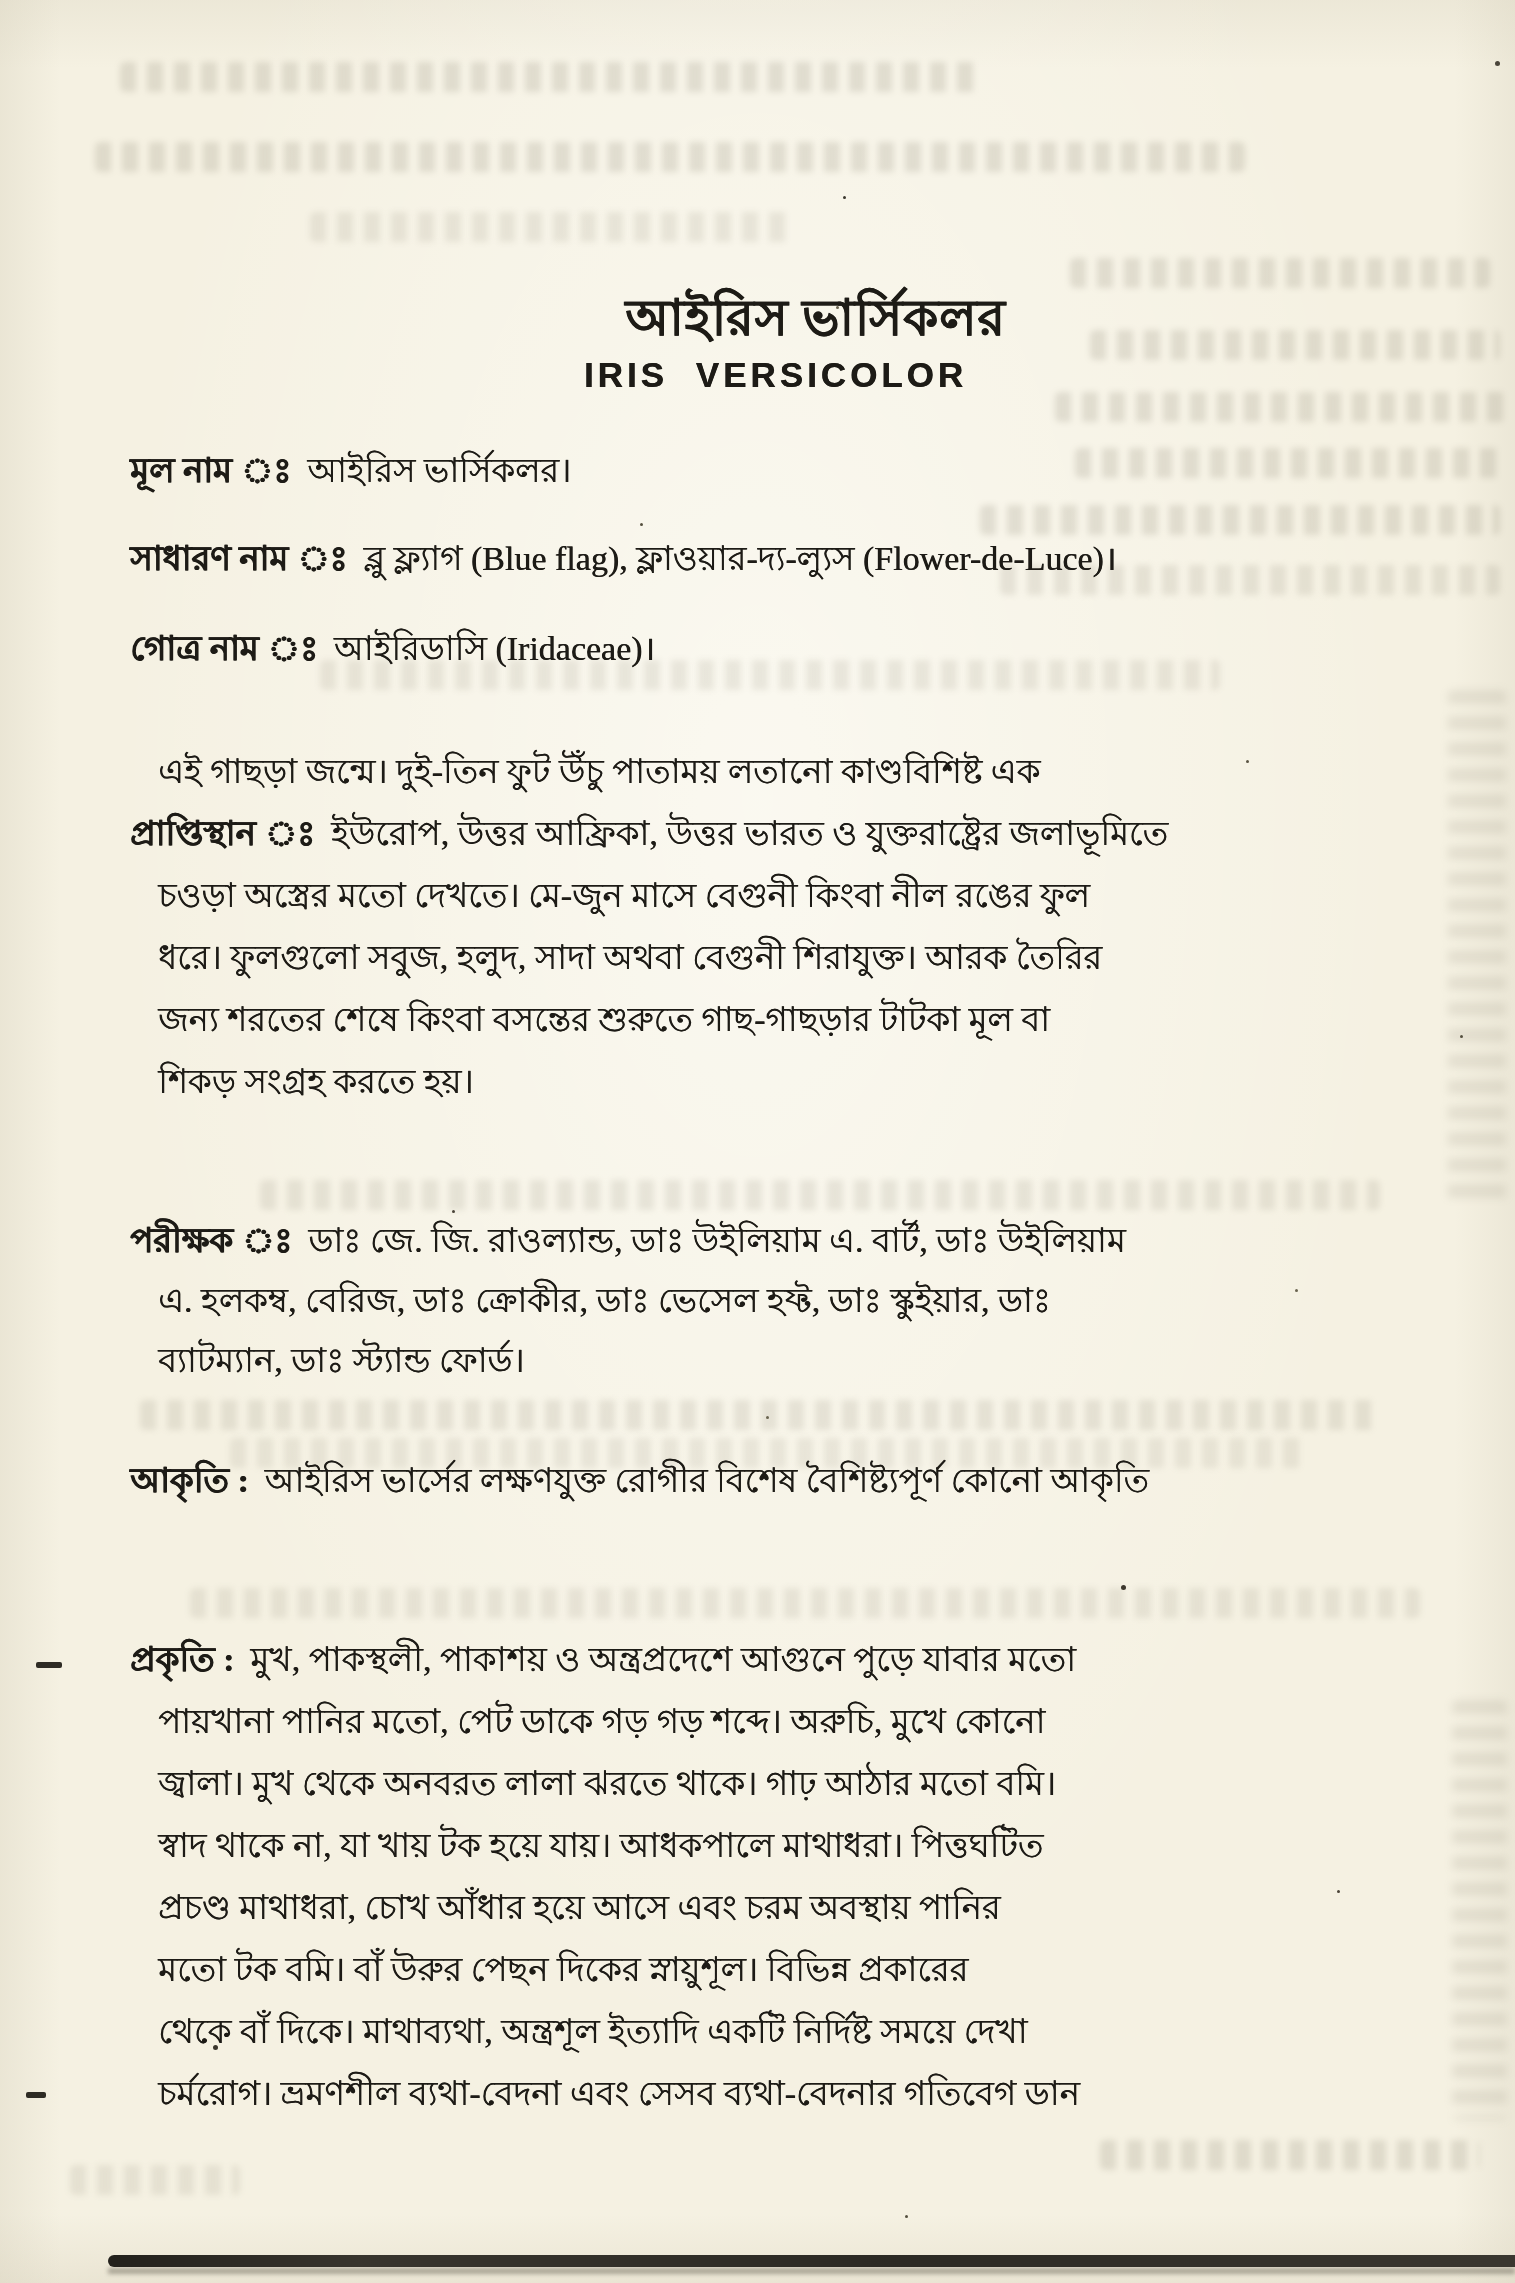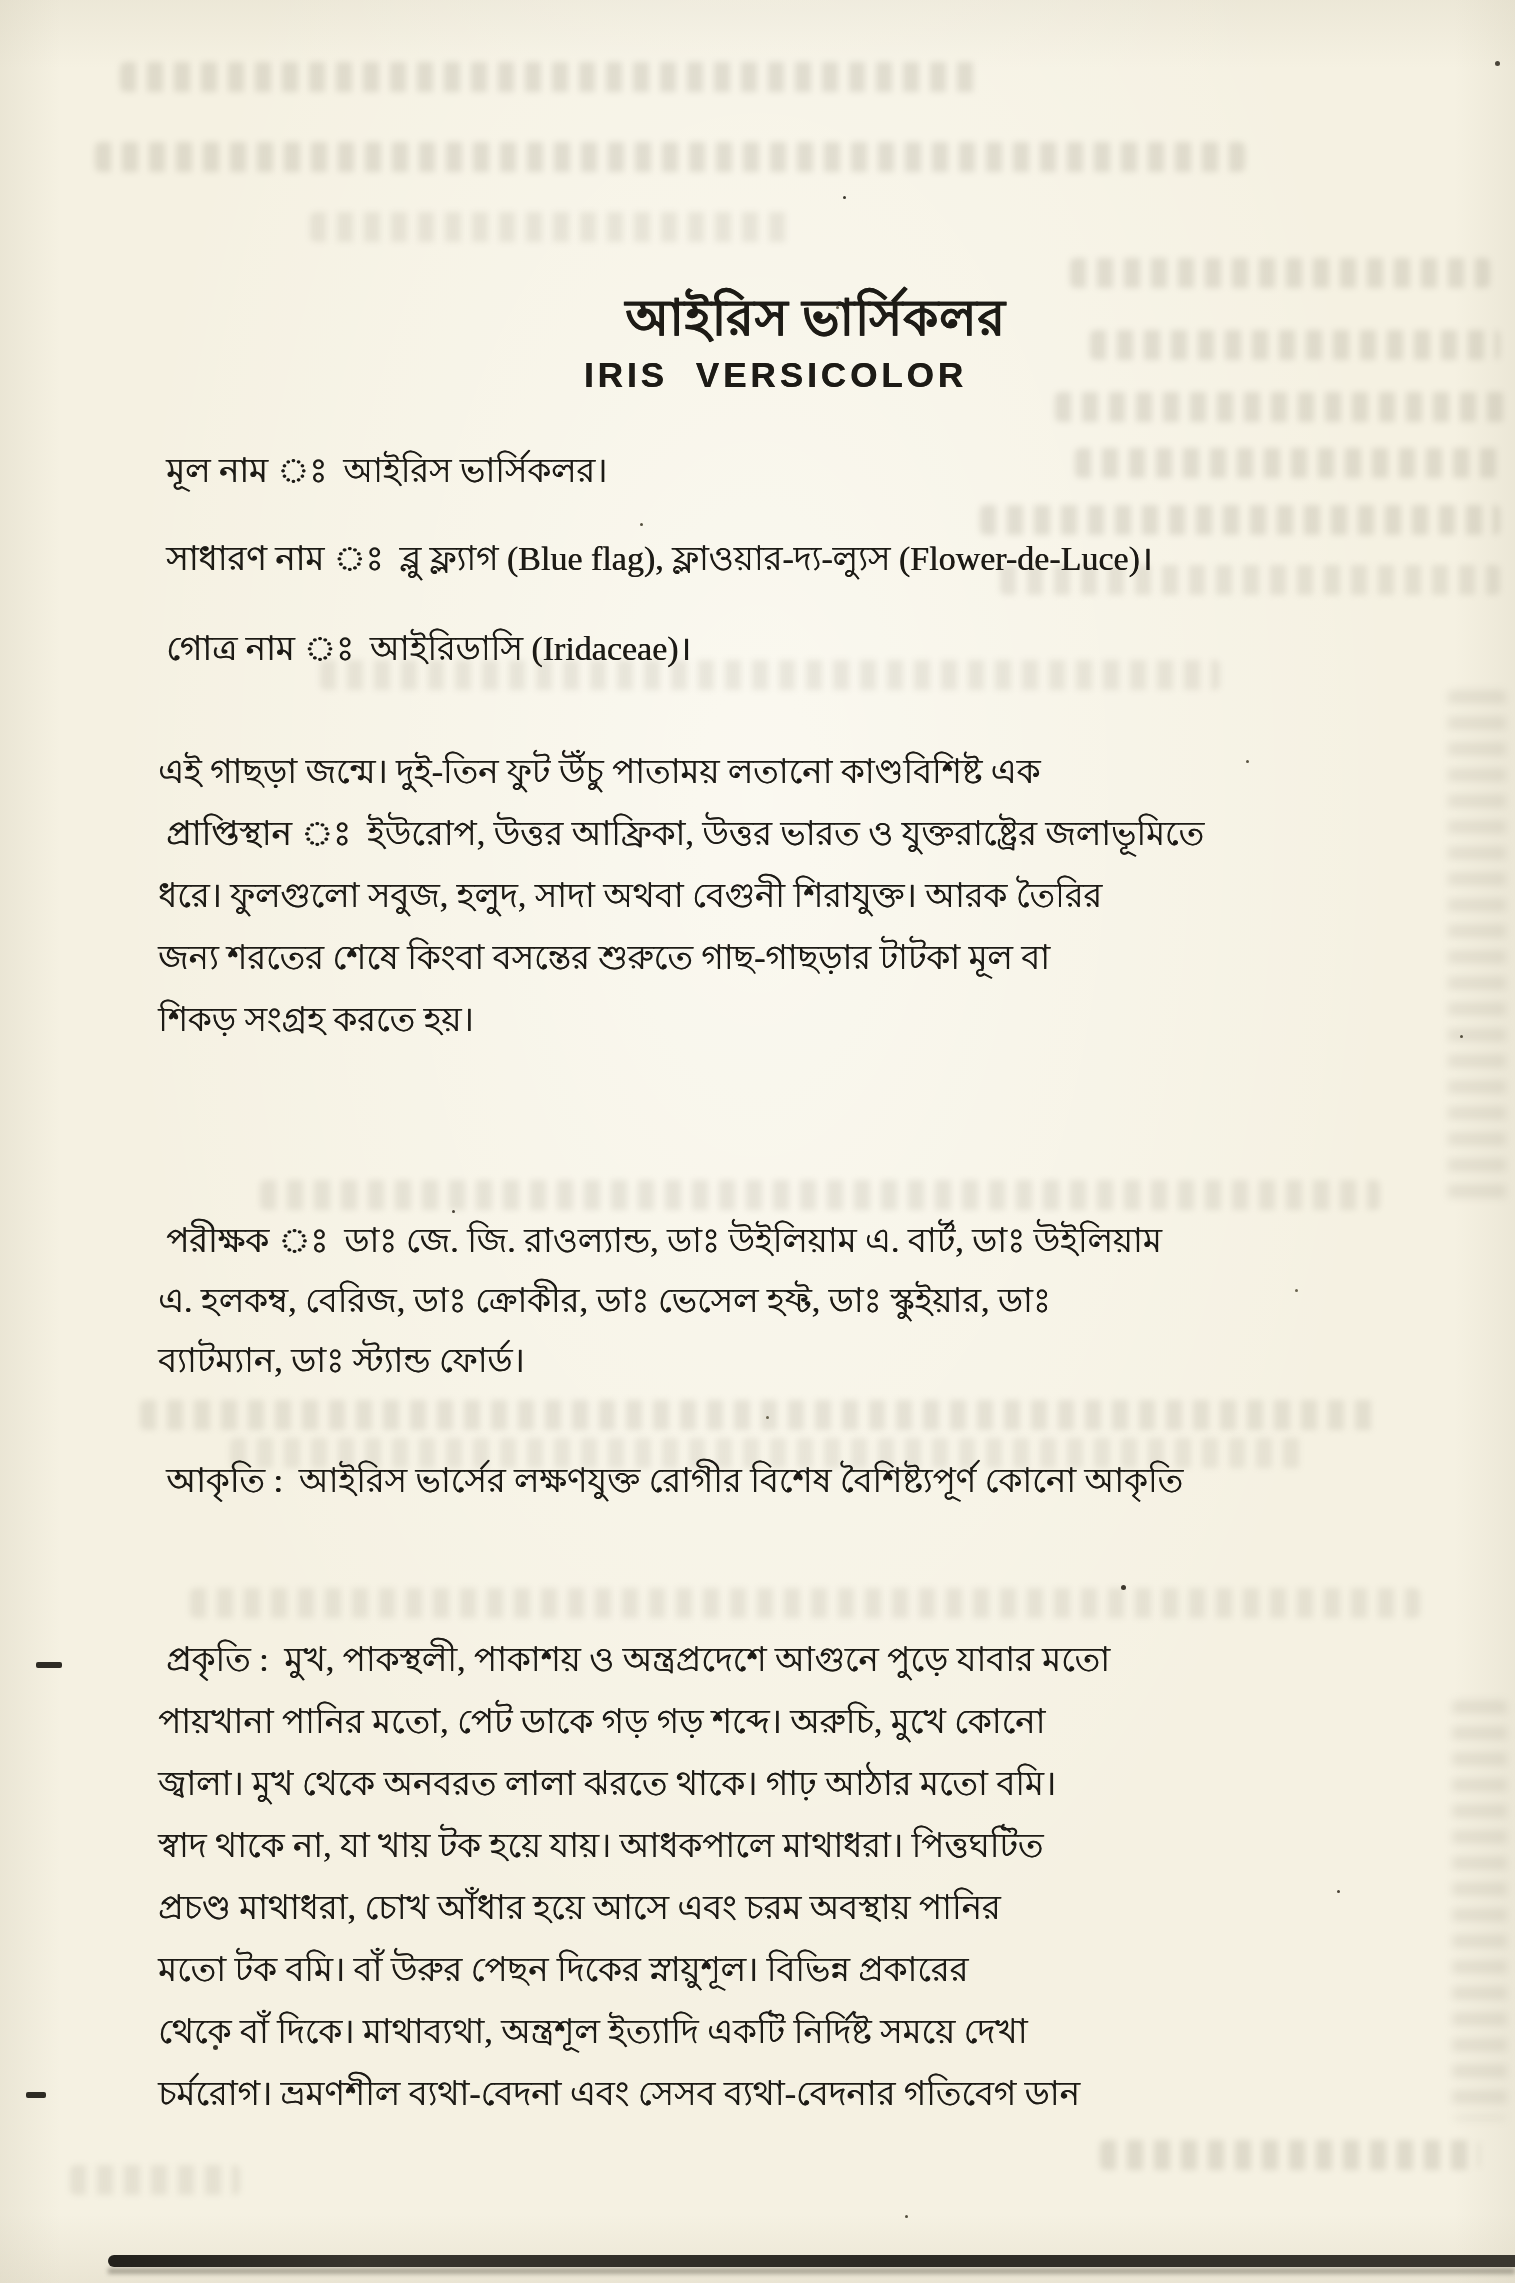--- a/index.html
+++ b/index.html
@@ -33,21 +33,21 @@
   
   .section{position:absolute;left:130px;right:60px;}
   .line{
     height:62px;line-height:62px;white-space:nowrap;
     font-size:34px;
     text-shadow:.45px 0 0 currentColor;
   }
   .sec-parikkhok .line{height:60px;line-height:60px;}
   .sec-akriti .line{height:67px;line-height:67px;}
   .line.cont{padding-left:28px;}
-  .label{font-weight:normal;margin-right:16px;text-shadow:.7px 0 0 currentColor;margin-left:36px;}
+  .label{font-weight:bold;margin-right:16px;text-shadow:.7px 0 0 currentColor;}
   
   .ghost{
     position:absolute;height:30px;border-radius:5px;
     background:repeating-linear-gradient(90deg, rgba(148,142,124,.55) 0 16px, rgba(148,142,124,0) 16px 27px);
     filter:blur(3px);opacity:.42;pointer-events:none;
   }
   .ghost.v{
     background:repeating-linear-gradient(180deg, rgba(148,142,124,.5) 0 14px, rgba(148,142,124,0) 14px 26px);
     filter:blur(4px);opacity:.35;
   }
@@ -114,20 +114,21 @@
     <div class="line">
       <span class="label">গোত্র নাম ঃ</span><span>আইরিডাসি (Iridaceae)।</span>
     </div>
   </div>
 
   <div class="section" style="top:741px;">
     <div class="line cont">এই গাছড়া জন্মে।  দুই-তিন ফুট উঁচু পাতাময় লতানো কাণ্ডবিশিষ্ট এক</div>
     <div class="line">
       <span class="label">প্রাপ্তিস্থান ঃ</span><span>ইউরোপ, উত্তর আফ্রিকা, উত্তর ভারত ও যুক্তরাষ্ট্রের জলাভূমিতে</span>
     </div>
+    <div class="line cont">চওড়া অস্ত্রের মতো দেখতে। মে-জুন মাসে বেগুনী কিংবা নীল রঙের ফুল</div>
     <div class="line cont">ধরে। ফুলগুলো সবুজ, হলুদ, সাদা অথবা বেগুনী শিরাযুক্ত। আরক তৈরির</div>
     <div class="line cont">জন্য শরতের শেষে কিংবা বসন্তের শুরুতে গাছ-গাছড়ার টাটকা মূল বা</div>
     <div class="line cont">শিকড় সংগ্রহ করতে হয়।</div>
   </div>
 
   <div class="section sec-parikkhok" style="top:1211px;">
     <div class="line">
       <span class="label">পরীক্ষক ঃ</span><span>ডাঃ জে. জি. রাওল্যান্ড, ডাঃ উইলিয়াম এ. বার্ট, ডাঃ উইলিয়াম</span>
     </div>
     <div class="line cont">এ. হলকম্ব, বেরিজ, ডাঃ ক্রোকীর, ডাঃ ভেসেল হফ্ট, ডাঃ স্কুইয়ার, ডাঃ</div>

